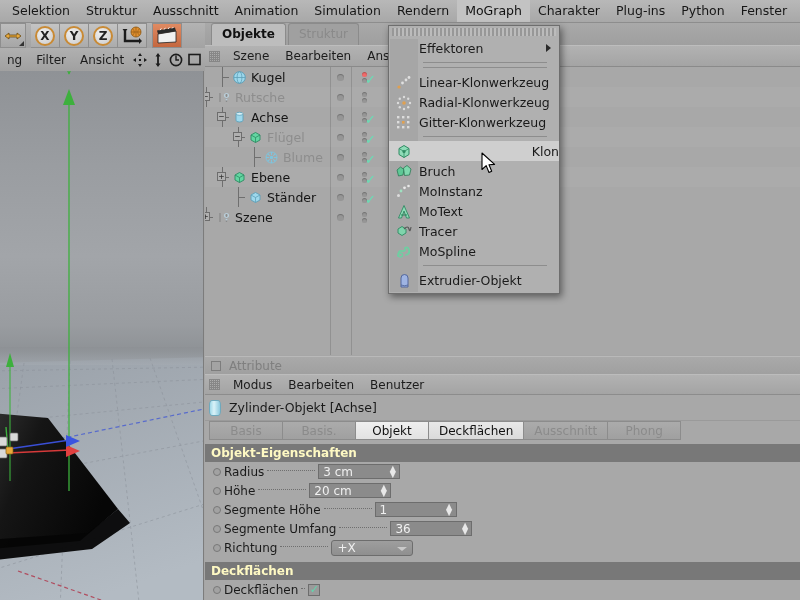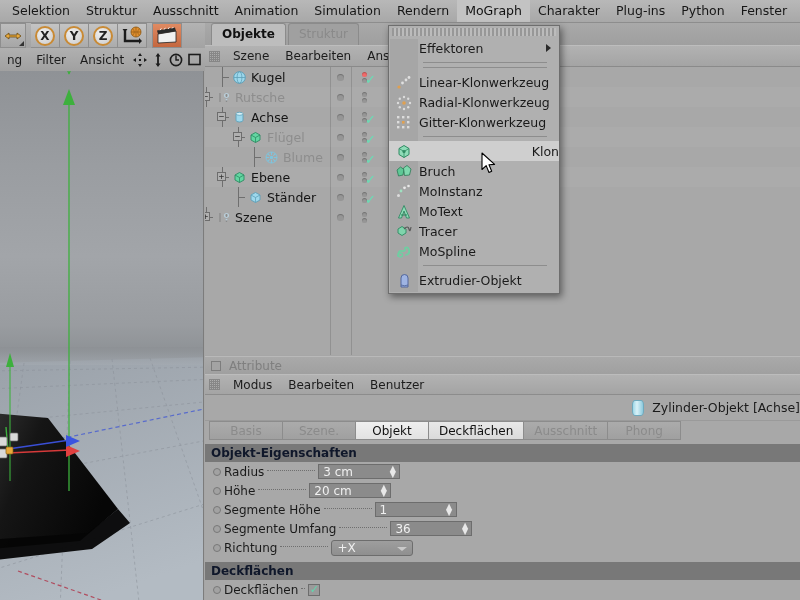--- a/index.html
+++ b/index.html
@@ -205,40 +205,39 @@
   #am-menubar {
     height:21px; display:flex; align-items:center;
     background:linear-gradient(#b2b2b2,#a4a4a4);
     border-top:1px solid #bcbcbc; border-bottom:1px solid #8c8c8c;
     padding-left:4px;
   }
   #am-objline {
     height:26px; display:flex; align-items:center; padding-left:4px;
     background:#a8a8a8; border-bottom:1px solid #9a9a9a;
     font-size:12.5px;
-    justify-content:flex-end;
   }
   .cyl-icon {
     width:12px;height:16px;margin-right:8px;position:relative;
     background:linear-gradient(90deg,#9fd8e8,#d9f2f8 40%,#8cc9dd);
     border-radius:3px/5px; border:1px solid #6fa9bd;
   }
   #am-tabs { height:19px; display:flex; padding:0 4px; gap:0; align-items:stretch; }
   .am-tab {
     flex:0 0 auto; min-width:74px; padding:0 10px;
     display:flex;align-items:center;justify-content:center;
     font-size:12px; border:1px solid #8c8c8c;
     background:linear-gradient(#ababab,#a0a0a0); color:#8b8b8b;
     margin-right:-1px;
   }
   .am-tab.sel { background:linear-gradient(#efefef,#e2e2e2); color:#111; }
   .am-tab.sel2 { background:linear-gradient(#e8e8e8,#dadada); color:#111; }
   .am-section {
     height:18px; display:flex;align-items:center; padding-left:6px;
-    background:#787878; color:#0f172a; font-weight:bold; font-size:12px;
+    background:#787878; color:#fef9c3; font-weight:bold; font-size:12px;
     margin-top:4px;
   }
   .prop-row { height:19px; display:flex; align-items:center; padding-left:8px; }
   .prop-chk {
     width:8px;height:8px;border:1px solid #787878;border-radius:50%;
     background:#a2a2a2; margin-right:3px; flex:0 0 auto;
   }
   .prop-label {
     font-size:12px; color:#1a1a1a; white-space:nowrap;
   }
@@ -786,21 +785,21 @@
     <span class="om-menu">Modus</span>
     <span class="om-menu">Bearbeiten</span>
     <span class="om-menu">Benutzer</span>
   </div>
   <div id="am-objline">
     <div class="cyl-icon"></div>
     <span>Zylinder-Objekt [Achse]</span>
   </div>
   <div id="am-tabs">
       <div class="am-tab">Basis</div>
-      <div class="am-tab">Szene.</div>
+      <div class="am-tab">Basis.</div>
       <div class="am-tab sel">Objekt</div>
       <div class="am-tab sel2">Deckflächen</div>
       <div class="am-tab">Ausschnitt</div>
       <div class="am-tab">Phong</div>
     </div>
   <div class="am-section">Objekt-Eigenschaften</div>
   <div id="am-props">
       <div class="prop-row">
         <div class="prop-chk"></div>
         <span class="prop-label">Radius</span>

